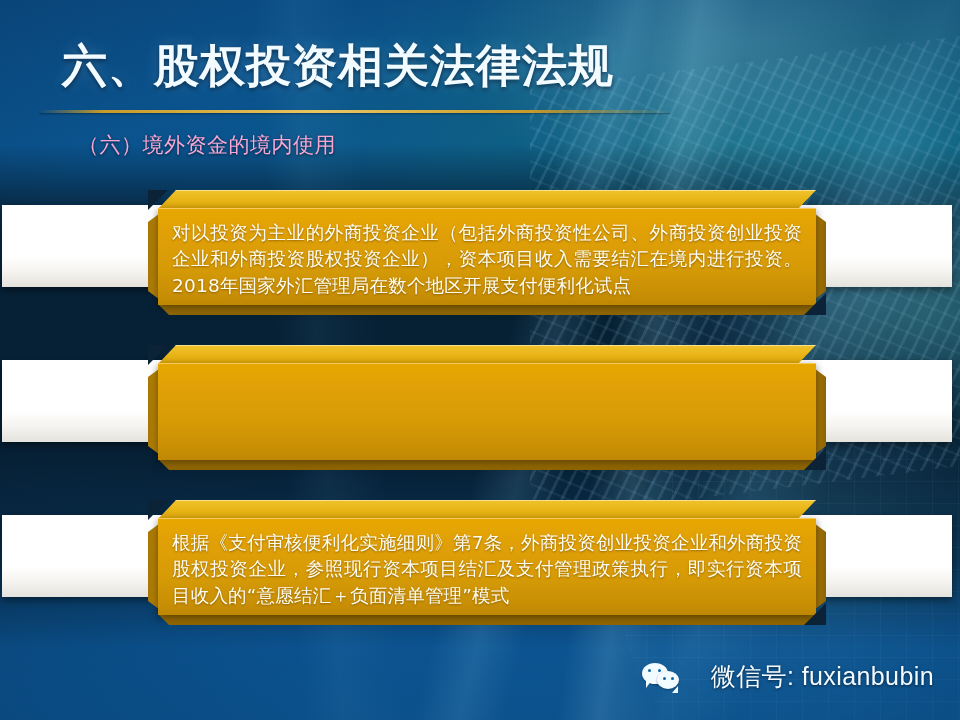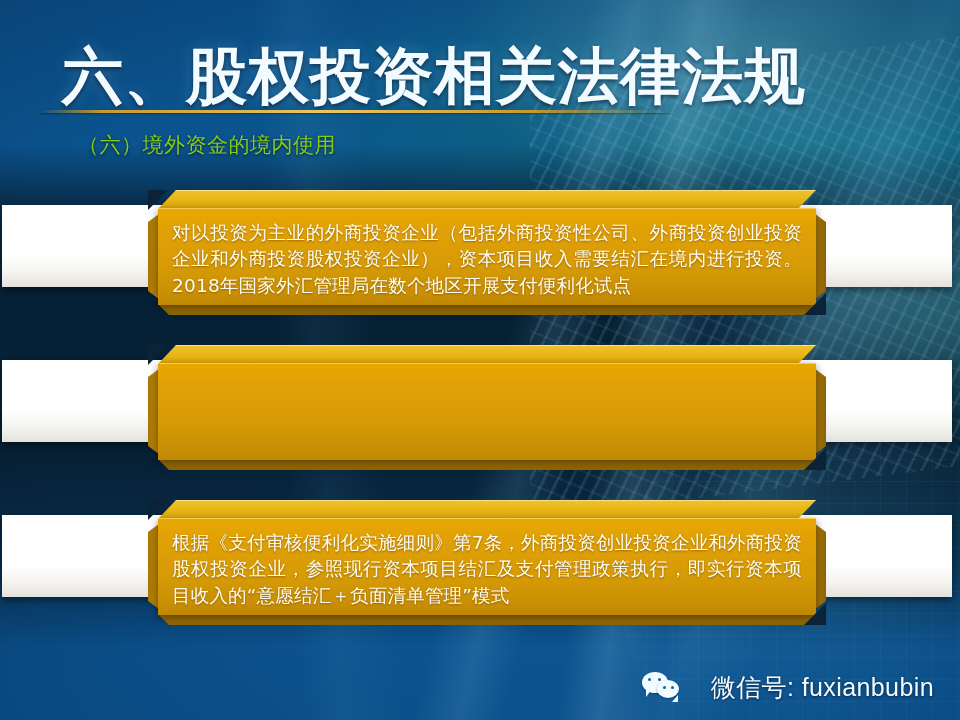--- a/index.html
+++ b/index.html
@@ -77,32 +77,32 @@
     opacity:.8;filter:blur(.4px);
   }
   .bg-vignette{
     background:radial-gradient(120% 95% at 50% 46%, rgba(0,0,0,0) 42%, rgba(0,12,24,.34) 100%);
   }
 
   
   .title{
     position:absolute;left:62px;top:36px;
     font-family:Liberation Serif, serif;
-    font-size:61px;font-weight:700;color:#f2fbff;
+    font-size:45px;font-weight:700;color:#f2fbff;
     letter-spacing:1px;white-space:nowrap;
     text-shadow:0 2px 5px rgba(0,25,50,.75),0 0 14px rgba(150,220,255,.30);
   }
   .title-rule{
     position:absolute;left:40px;top:110px;width:630px;height:3px;
     background:linear-gradient(to right,rgba(196,150,40,0) 0%,#c79a2a 10%,#e8c763 45%,#c79a2a 78%,rgba(196,150,40,0) 100%);
     box-shadow:0 1px 2px rgba(0,0,0,.35);
   }
   .subtitle{
     position:absolute;left:78px;top:131px;
-    font-size:21px;color:#84cc16;font-weight:400;letter-spacing:.5px;
+    font-size:21px;color:#f9a8d4;font-weight:400;letter-spacing:.5px;
     text-shadow:0 1px 3px rgba(0,20,40,.8);
   }
 
   
   .row{position:absolute;left:0;width:960px;}
   .row-1{top:190px;}
   .row-2{top:345px;}
   .row-3{top:500px;}
 
   
@@ -168,22 +168,22 @@
     margin:0;
     font-family:"DejaVu Sans","Liberation Sans",sans-serif;
     font-size:18.5px;line-height:1.42;
     color:#fffdf2;font-weight:400;letter-spacing:.2px;
     text-shadow:0 1px 2px rgba(120,80,0,.75);
     text-align:justify;
   }
 
   
   .wm{
-    position:absolute;right:26px;bottom:16px;
-    display:flex;gap:27px;
+    position:absolute;right:26px;bottom:27px;
+    display:flex;align-items:center;gap:27px;
   }
   .wm-logo{position:relative;width:42px;height:30px;flex:0 0 auto;}
   .wm-logo .b1,.wm-logo .b2{
     position:absolute;border-radius:50%;
     background:#f2fbff;box-shadow:0 1px 2px rgba(0,30,60,.5);
   }
   .wm-logo .b1{left:0;top:1px;width:26px;height:21px;}
   .wm-logo .b2{left:15px;top:9px;width:22px;height:18px;}
   .wm-logo .t1,.wm-logo .t2{
     position:absolute;width:0;height:0;

